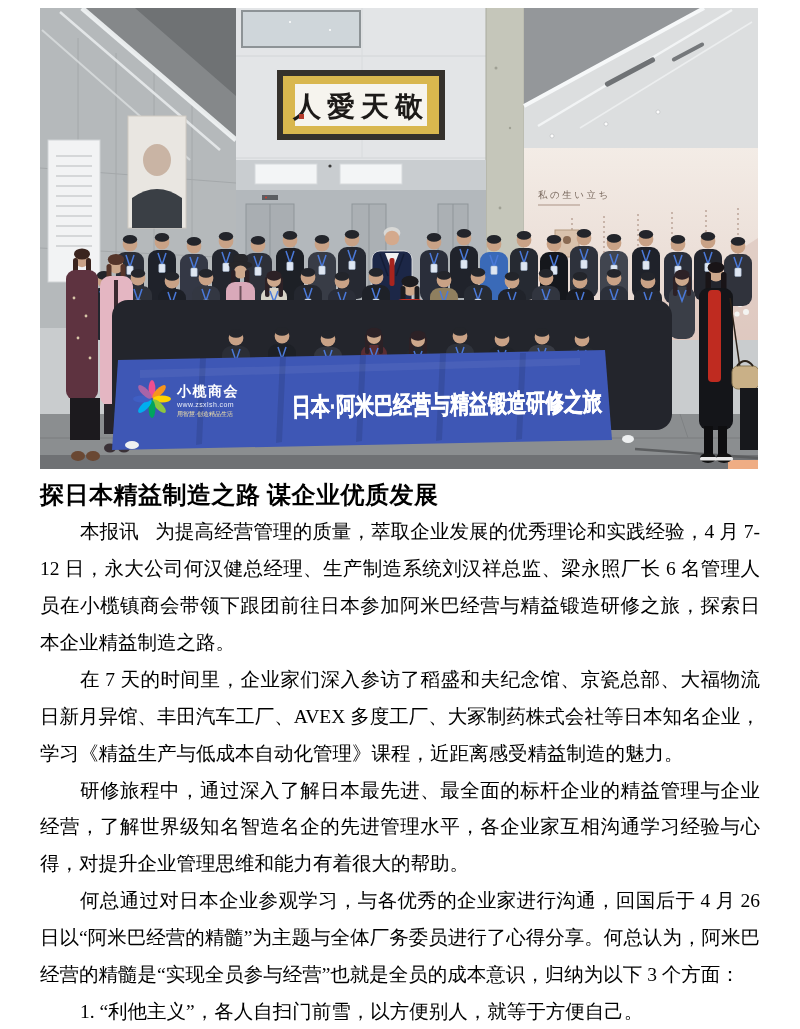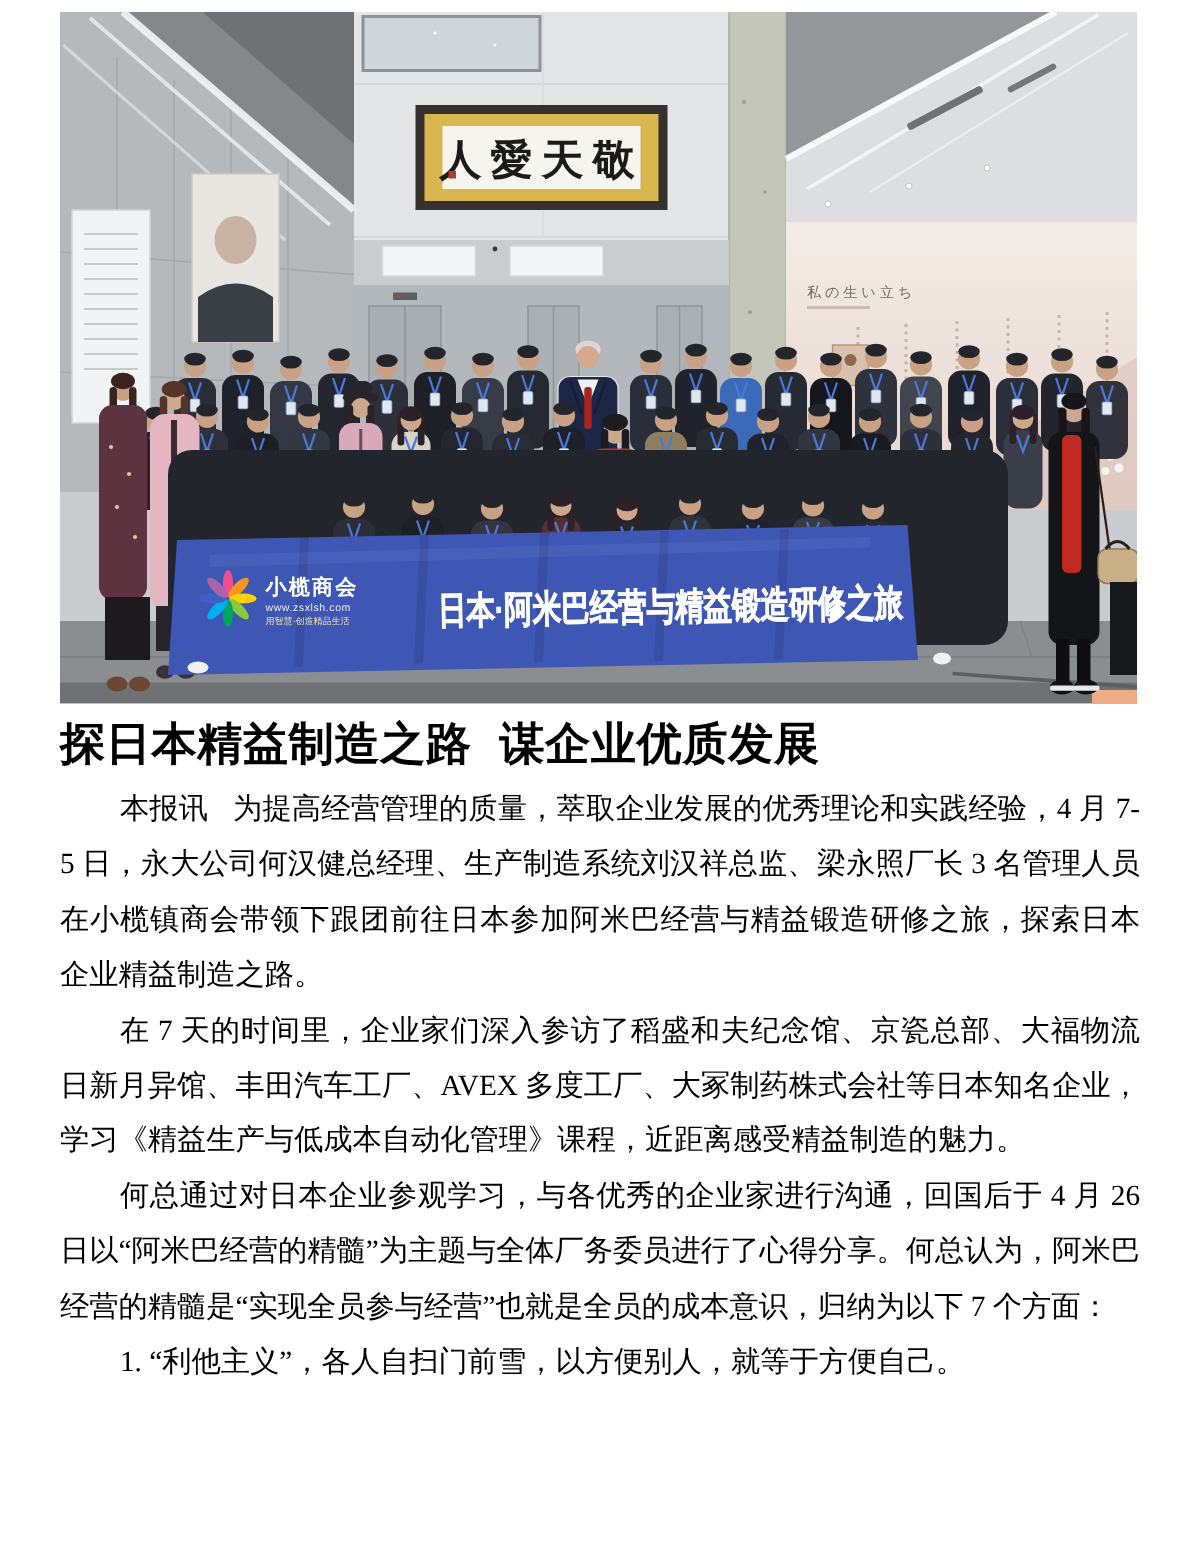--- a/index.html
+++ b/index.html
@@ -1,22 +1,22 @@
 <!DOCTYPE html>
 <html><head>
 <meta charset="utf-8">
 <style>
   html,body{margin:0;padding:0;background:#ffffff;}
   body{width:800px;height:1029px;overflow:hidden;
        font-family:"Liberation Serif","DejaVu Serif",serif;color:#000;}
   .page{width:800px;height:1029px;position:relative;background:#fff;}
   figure.photo{margin:8px 41px 0 40px;padding:0;}
   figure.photo svg{display:block;width:718px;height:461px;}
-  h1.title{margin:11px 40px 3px 40px;font-size:30px;font-weight:bold;
-           line-height:1.3;letter-spacing:0.5px;font-family:Liberation Mono, monospace;}
+  h1.title{margin:11px 40px 3px 40px;font-size:24px;font-weight:bold;
+           line-height:1.3;letter-spacing:0.5px;}
   .article{margin:0 40px;}
   .article p{font-size:19.5px;line-height:36.9px;text-align:justify;
              text-indent:2.05em;margin:0;}
   .article .lead{margin-right:0.85em;font-weight:normal;}
   svg text{font-family:"Liberation Sans","DejaVu Sans",sans-serif;}
   .serifsvg{font-family:"Liberation Serif","DejaVu Serif",serif;}
 </style>
 </head>
 <body>
 
@@ -338,19 +338,20 @@
       </g>
 
       <ellipse cx="92" cy="437" rx="7" ry="4" fill="#eef0f1"></ellipse>
       <ellipse cx="588" cy="431" rx="6" ry="4" fill="#eef0f1"></ellipse>
     </svg>
   </figure>
 
   <h1 class="title">探日本精益制造之路 谋企业优质发展</h1>
 
   <div class="article">
-    <p><b class="lead">本报讯</b><span>为提高经营管理的质量，萃取企业发展的优秀理论和实践经验，4 月 7-5 日，永大公司何汉健总经理、生产制造系统刘汉祥总监、梁永照厂长 3 名管理人员在小榄镇商会带领下跟团前往日本参加阿米巴经营与精益锻造研修之旅，探索日本企业精益制造之路。</span></p>
+    <p><b class="lead">本报讯</b><span>为提高经营管理的质量，萃取企业发展的优秀理论和实践经验，4 月 7-12 日，永大公司何汉健总经理、生产制造系统刘汉祥总监、梁永照厂长 6 名管理人员在小榄镇商会带领下跟团前往日本参加阿米巴经营与精益锻造研修之旅，探索日本企业精益制造之路。</span></p>
     <p>在 7 天的时间里，企业家们深入参访了稻盛和夫纪念馆、京瓷总部、大福物流日新月异馆、丰田汽车工厂、AVEX 多度工厂、大冢制药株式会社等日本知名企业，学习《精益生产与低成本自动化管理》课程，近距离感受精益制造的魅力。</p>
-    <p>何总通过对日本企业参观学习，与各优秀的企业家进行沟通，回国后于 4 月 26 日以“阿米巴经营的精髓”为主题与全体厂务委员进行了心得分享。何总认为，阿米巴经营的精髓是“实现全员参与经营”也就是全员的成本意识，归纳为以下 7 个方面：</p>
+    <p>研修旅程中，通过深入了解日本最先进、最全面的标杆企业的精益管理与企业经营，了解世界级知名智造名企的先进管理水平，各企业家互相沟通学习经验与心得，对提升企业管理思维和能力有着很大的帮助。</p>
+    <p>何总通过对日本企业参观学习，与各优秀的企业家进行沟通，回国后于 4 月 26 日以“阿米巴经营的精髓”为主题与全体厂务委员进行了心得分享。何总认为，阿米巴经营的精髓是“实现全员参与经营”也就是全员的成本意识，归纳为以下 3 个方面：</p>
     <p>1. “利他主义”，各人自扫门前雪，以方便别人，就等于方便自己。</p>
   </div>
 
 </div>
 
 </body></html>

